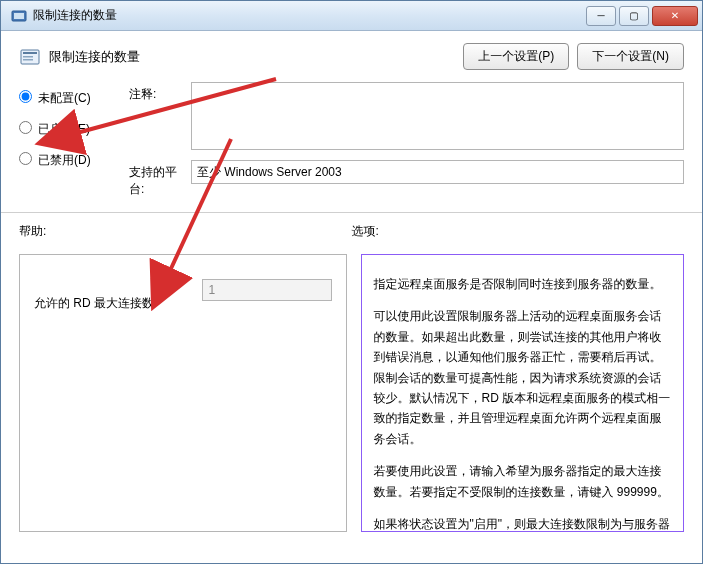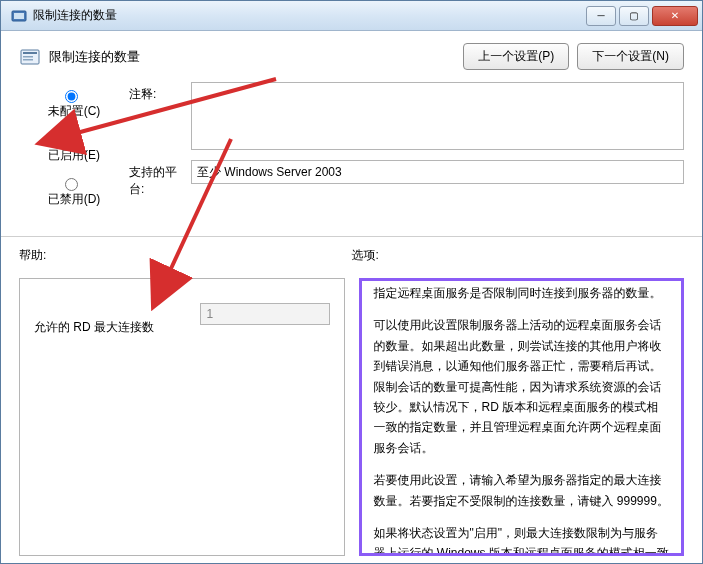--- a/index.html
+++ b/index.html
@@ -79,23 +79,22 @@
     .config-area {
       display: flex;
       padding: 4px 18px 0 18px;
     }
     .radio-col {
       width: 110px;
       padding-top: 8px;
     }
     .radio-row {
       display: flex;
-      align-items: center;
+      align-items: flex-start;
       margin-bottom: 14px;
-      flex-direction: column;
     }
     .radio-row input { margin-right: 6px; }
     .fields-col {
       flex: 1;
       display: flex;
       flex-direction: column;
       gap: 10px;
     }
     .field-row { display: flex; align-items: flex-start; }
     .field-label { width: 62px; padding-top: 4px; }
@@ -172,22 +171,22 @@
       font-size: 7px;
       display: flex;
       align-items: center;
       justify-content: center;
       background: linear-gradient(to bottom, #fdfdfd, #e4e4e4);
       cursor: pointer;
     }
     .spinner-btns div:first-child { border-bottom: 1px solid #b5b5b5; }
     .help-panel {
       flex: 1;
-      border: 3px solid #8b5cf6;
-      padding: 2px 12px;
+      border: 1px solid #8b5cf6;
+      padding: 19px 12px;
       background: #fff;
       overflow-y: auto;
       line-height: 1.7;
     }
     .help-panel p { margin-bottom: 12px; }
     
     .arrow-svg {
       position: absolute;
       pointer-events: none;
       z-index: 100;

